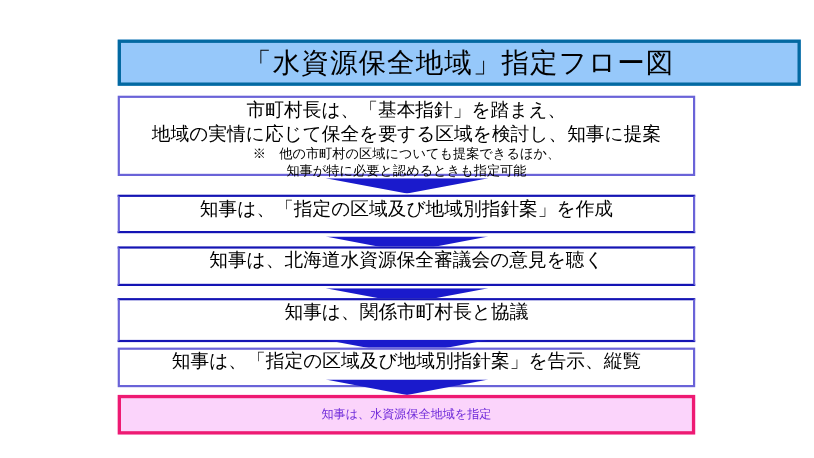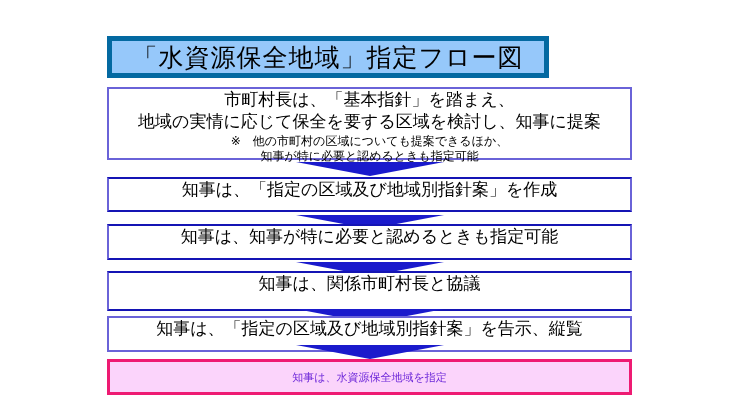--- a/index.html
+++ b/index.html
@@ -20,25 +20,25 @@
     width: 740px;
     height: 416px;
     background: #ffffff;
   }
 
   
   .title-box {
     position: absolute;
     left: 107px;
     top: 36px;
-    width: 442px;
+    width: 621px;
     height: 42px;
     box-sizing: border-box;
     background: #96C8FA;
-    border: 5px solid #0369a1;
+    border: 3px solid #0369a1;
     display: flex;
     align-items: center;
     justify-content: center;
   }
   .title-text {
     font-size: 25px;
     line-height: 1;
     color: #000000;
     letter-spacing: 1px;
     white-space: nowrap;
@@ -69,20 +69,21 @@
     color: #000000;
     white-space: nowrap;
     text-align: center;
   }
   .step-note {
     font-size: 12px;
     line-height: 1.3;
     color: #000000;
     white-space: nowrap;
     text-align: center;
+    font-family: Liberation Mono, monospace;
   }
 
   
   .final-box {
     position: absolute;
     left: 107px;
     width: 525px;
     box-sizing: border-box;
     background: #FBD4FB;
     border: 3px solid #EE1A72;
@@ -134,21 +135,21 @@
     <span class="step-line">知事は、「指定の区域及び地域別指針案」を作成</span>
   </div>
 
   <div class="arrow" style="top:215px;">
     <svg width="148" height="14" viewBox="0 0 148 14" xmlns="http://www.w3.org/2000/svg">
       <polygon points="0,0 148,0 74,14" fill="#1A1ACC"></polygon>
     </svg>
   </div>
 
   <div class="step-box dark-rule" style="top:224px; height:36px;">
-    <span class="step-line">知事は、知事が特に必要と認めるときも指定可能</span>
+    <span class="step-line">知事は、北海道水資源保全審議会の意見を聴く</span>
   </div>
 
   <div class="arrow" style="top:262px;">
     <svg width="148" height="14" viewBox="0 0 148 14" xmlns="http://www.w3.org/2000/svg">
       <polygon points="0,0 148,0 74,14" fill="#1A1ACC"></polygon>
     </svg>
   </div>
 
   <div class="step-box dark-rule" style="top:271px; height:40px;">
     <span class="step-line">知事は、関係市町村長と協議</span>

